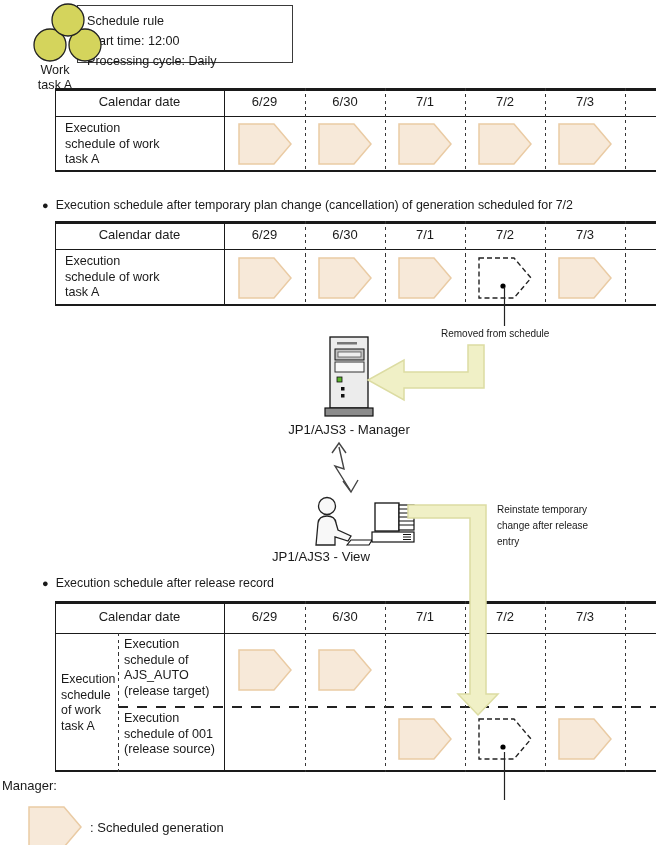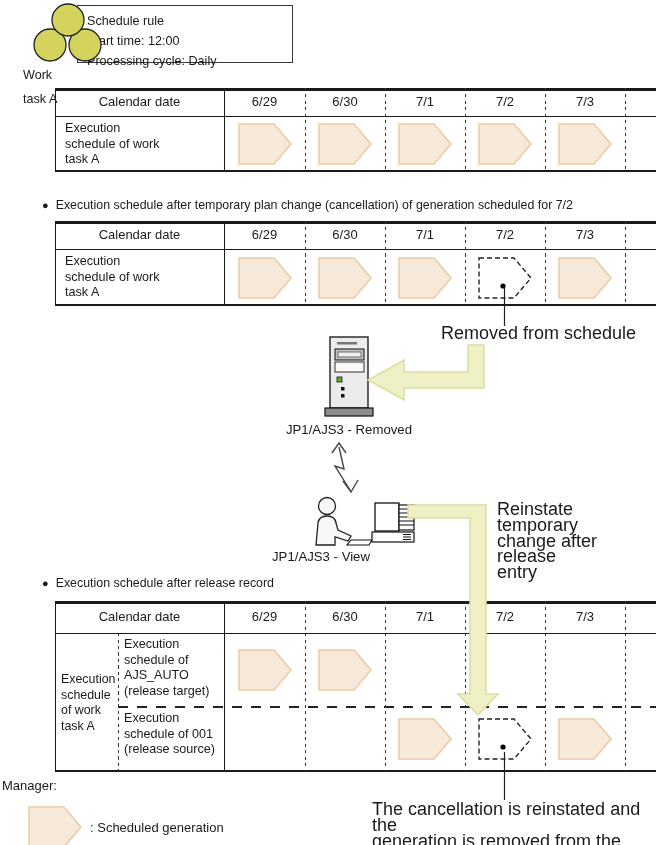--- a/index.html
+++ b/index.html
@@ -20,27 +20,27 @@
             text-align:center;font-size:13px;}
   .hdr-cell.tall{height:32px;line-height:32px;}
   .date-cell{position:absolute;top:0;height:28px;line-height:28px;text-align:center;font-size:13px;}
   .date-cell.tall{height:32px;line-height:32px;}
   .t-label{position:absolute;font-size:12.6px;line-height:15.5px;white-space:pre-line;}
   .gen-row{position:absolute;left:169px;right:0;}
   .pentagon{position:absolute;top:50%;transform:translateY(-50%);}
   
   .bullet-line{position:absolute;white-space:nowrap;font-size:12.4px;}
   .bullet-line .glyph{font-size:11px;margin-right:7px;}
-  .ann{position:absolute;font-size:18px;line-height:15.8px;white-space:pre-line;}
+  .ann{position:absolute;font-size:10px;line-height:15.8px;white-space:pre-line;}
   .node-label{position:absolute;font-size:13.2px;text-align:center;white-space:nowrap;}
   .rulebox{position:absolute;left:77px;top:5px;width:216px;height:58px;border:1.5px solid #3a3a3a;
            box-sizing:border-box;}
   .rulebox .txt{position:absolute;left:9px;top:5px;font-size:12.6px;line-height:20px;white-space:pre-line;}
-  .worktask-label{position:absolute;left:23px;top:63px;width:64px;
-                  font-size:12.6px;line-height:24px;white-space:pre-line;}
+  .worktask-label{position:absolute;left:23px;top:63px;width:64px;text-align:center;
+                  font-size:12.6px;line-height:15px;white-space:pre-line;}
   .overlay{position:absolute;left:0;top:0;z-index:5;pointer-events:none;}
   .icon-svg{position:absolute;z-index:4;}
   .legend-title{position:absolute;left:2px;top:778px;font-size:13px;}
   .legend-item{position:absolute;left:90px;top:820px;font-size:13px;}
 </style>
 </head>
 <body>
 
 <div class="canvas">
 
@@ -147,21 +147,21 @@
     <rect x="8" y="2" width="38" height="71" fill="#ECECEC" stroke="#111" stroke-width="1.3"></rect>
     <rect x="3" y="73" width="48" height="8" fill="#8C8C8C" stroke="#111" stroke-width="1.2"></rect>
     <rect x="15" y="7" width="20" height="2.5" fill="#777"></rect>
     <rect x="13" y="14" width="29" height="11" fill="#C2C2C2" stroke="#111" stroke-width="1"></rect>
     <rect x="16" y="17" width="23" height="5" fill="#EFEFEF" stroke="#555" stroke-width="0.8"></rect>
     <rect x="13" y="27" width="29" height="10" fill="#F8F8F8" stroke="#333" stroke-width="1"></rect>
     <rect x="15" y="42" width="5" height="5" fill="#5DB52D" stroke="#111" stroke-width="0.8"></rect>
     <rect x="19" y="52" width="3.5" height="3.5" fill="#111"></rect>
     <rect x="19" y="59" width="3.5" height="3.5" fill="#111"></rect>
   </svg>
-  <div class="node-label" style="left:249px;top:422px;width:200px;">JP1/AJS3 - Removed</div>
+  <div class="node-label" style="left:249px;top:422px;width:200px;">JP1/AJS3 - Manager</div>
 
   <div class="ann" style="left:497px;top:502px;">Reinstate temporary
 change after release
 entry</div>
 
   <svg class="icon-svg" style="left:306px;top:490px;" width="112" height="58" viewBox="0 0 112 58">
     <circle cx="21" cy="16" r="8.5" fill="#F8F8F8" stroke="#222" stroke-width="1.3"></circle>
     <path d="M10,55 L12,33 Q13,26 21,26 Q29,26 30,33 L32,40 L45,46 L42,51 L29,47 L29,55 Z" fill="#F8F8F8" stroke="#222" stroke-width="1.3"></path>
     <polygon points="45,50 66,50 63,55 41,55" fill="#FFF" stroke="#111" stroke-width="1.1"></polygon>
     <rect x="66" y="42" width="42" height="10" fill="#FFF" stroke="#111" stroke-width="1.2"></rect>
@@ -235,22 +235,20 @@
   </div>
 
   <div class="legend-title">Manager:</div>
   <div class="gen-row" style="left:14px;top:806px;width:80px;height:42px;">
       <svg width="54" height="42" class="pentagon" style="left: 14px;">
         <polygon points="1,1 36,1 53,21 36,41 1,41" fill="#F7E9D9" stroke="#EACBA4" stroke-width="1.5"></polygon>
       </svg>
     </div>
   <div class="legend-item">: Scheduled generation</div>
 
-  <div class="ann" style="left:372px;top:801px;line-height:16px;">The cancellation is reinstated and the
-generation is removed from the schedule</div>
 
   <svg class="overlay" width="656" height="845" viewBox="0 0 656 845">
     <line x1="504.5" y1="287" x2="504.5" y2="326" stroke="#222" stroke-width="1.2"></line>
     <line x1="504.5" y1="752" x2="504.5" y2="800" stroke="#222" stroke-width="1.2"></line>
     <polygon points="468,345 484,345 484,388 404,388 404,400 368,380 404,360 404,372 468,372" fill="#F0F0C6" stroke="#DCDCA2" stroke-width="1.5"></polygon>
     <polygon points="408,505 486,505 486,694 498,694 478,715 458,694 470,694 470,518 408,518" fill="#F0F0C6" stroke="#DCDCA2" stroke-width="1.5"></polygon>
     <g>
       <polyline points="339,447 344,469 335,466 350,490" fill="none" stroke="#444" stroke-width="1.4"></polyline>
       <polyline points="332,453 339,443 346,453" fill="none" stroke="#444" stroke-width="1.4"></polyline>
       <polyline points="343,481 351,492 358,480" fill="none" stroke="#444" stroke-width="1.4"></polyline>

